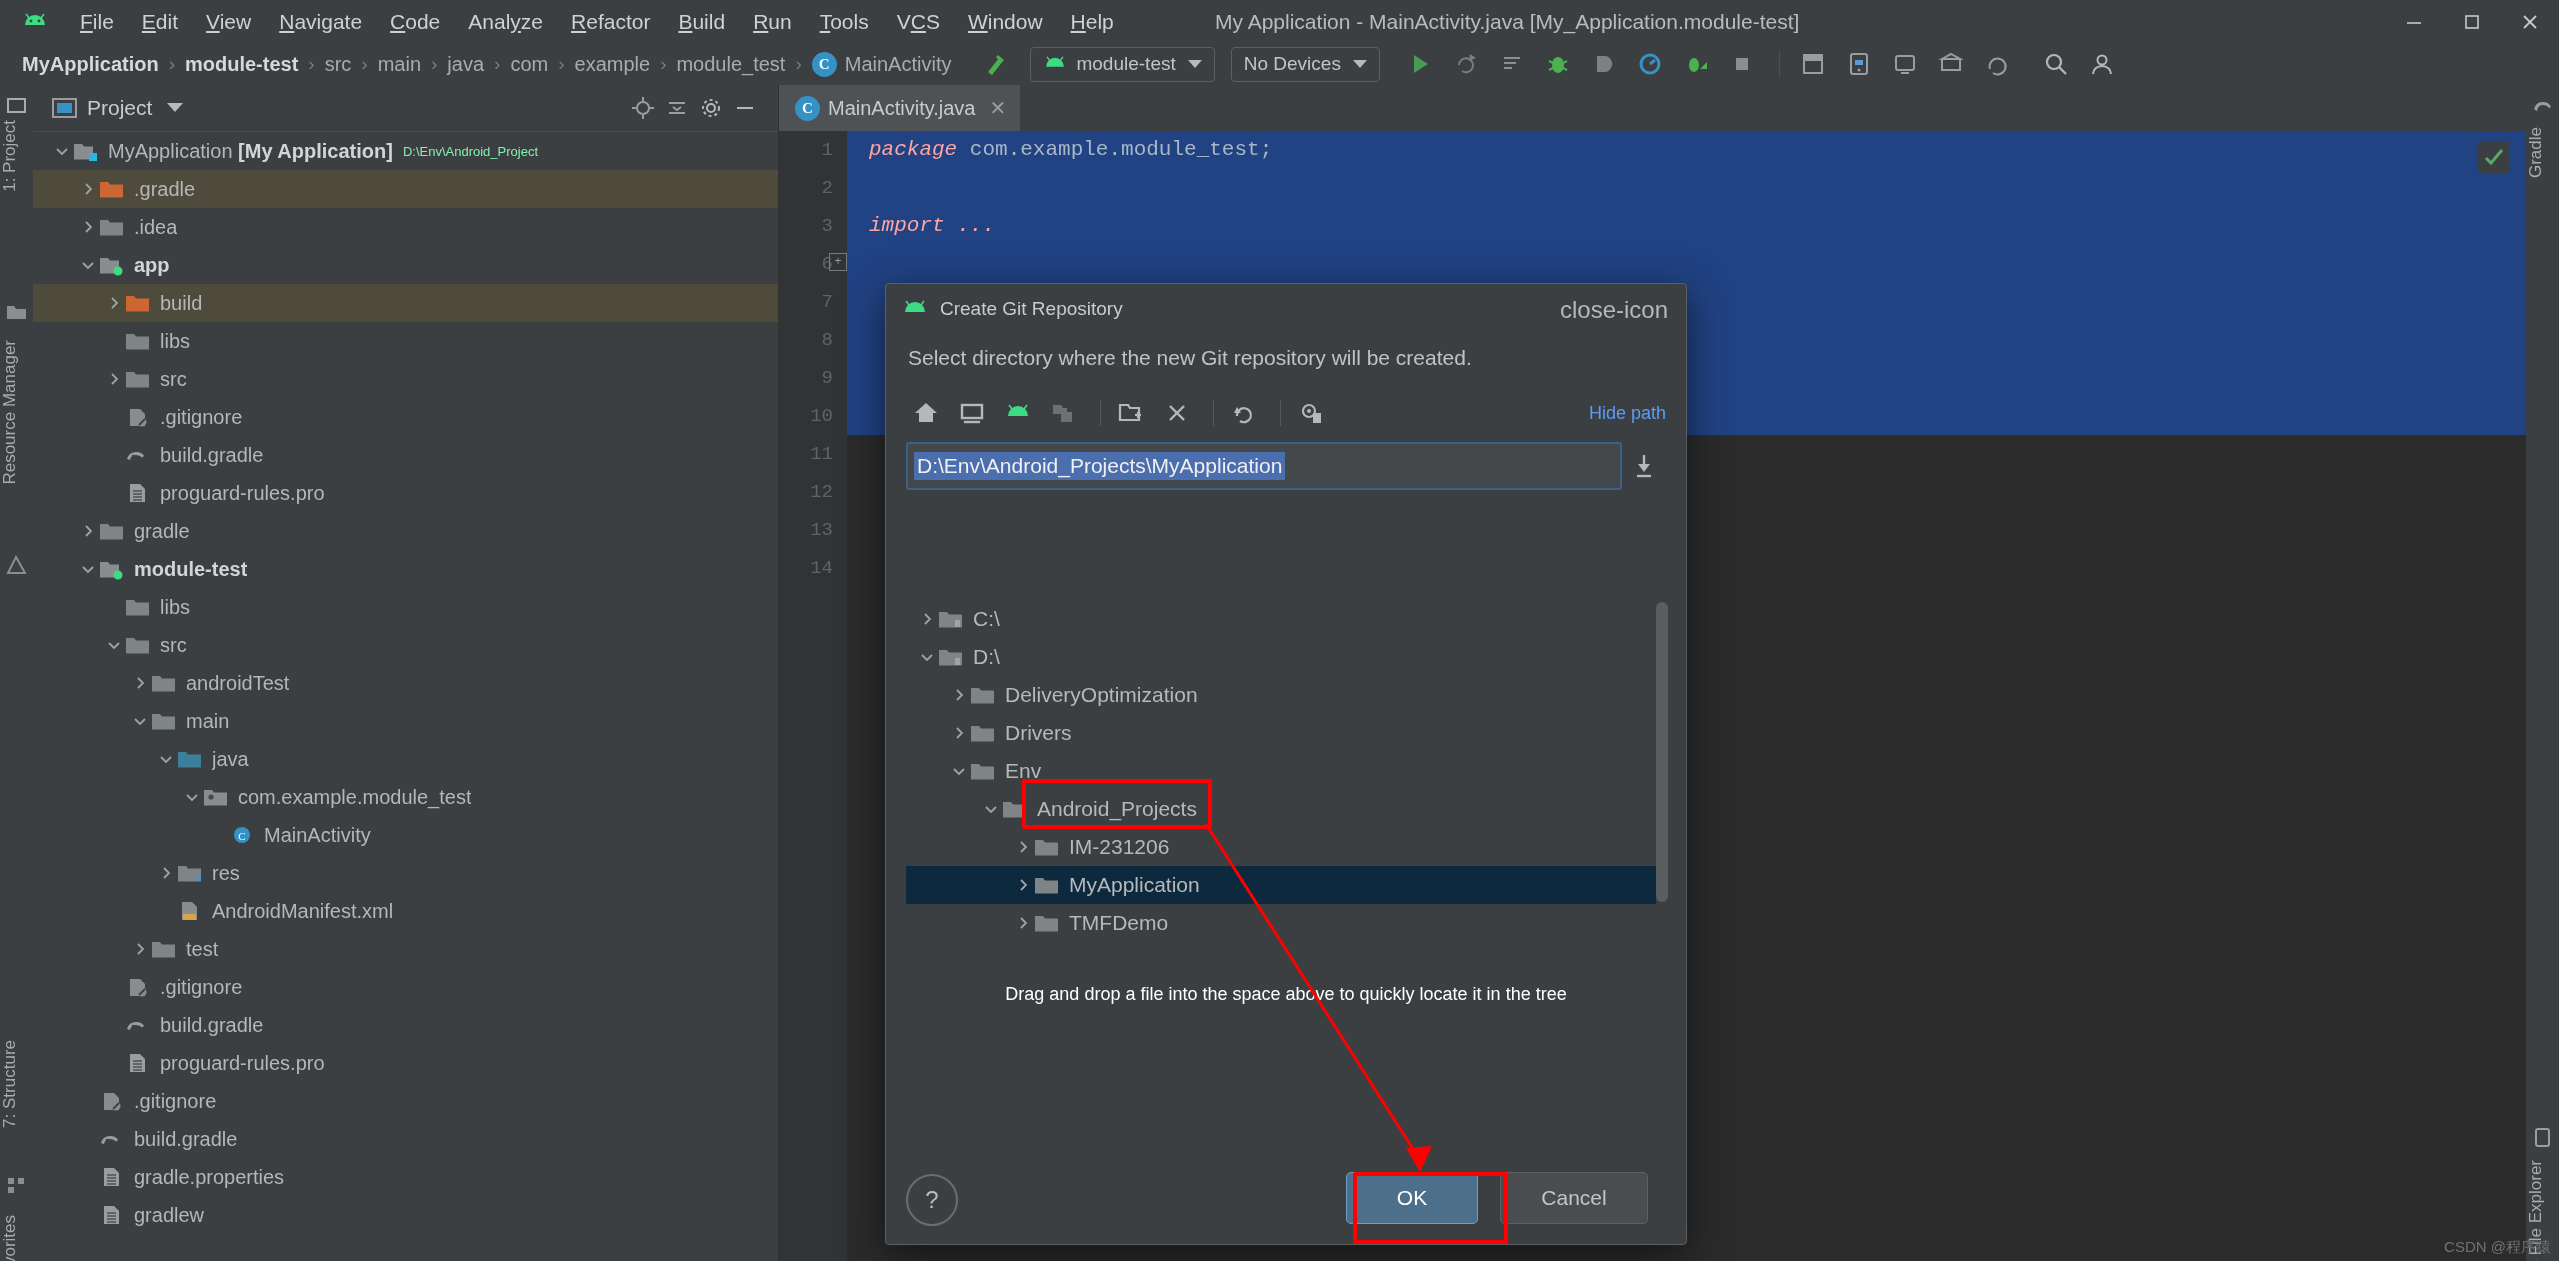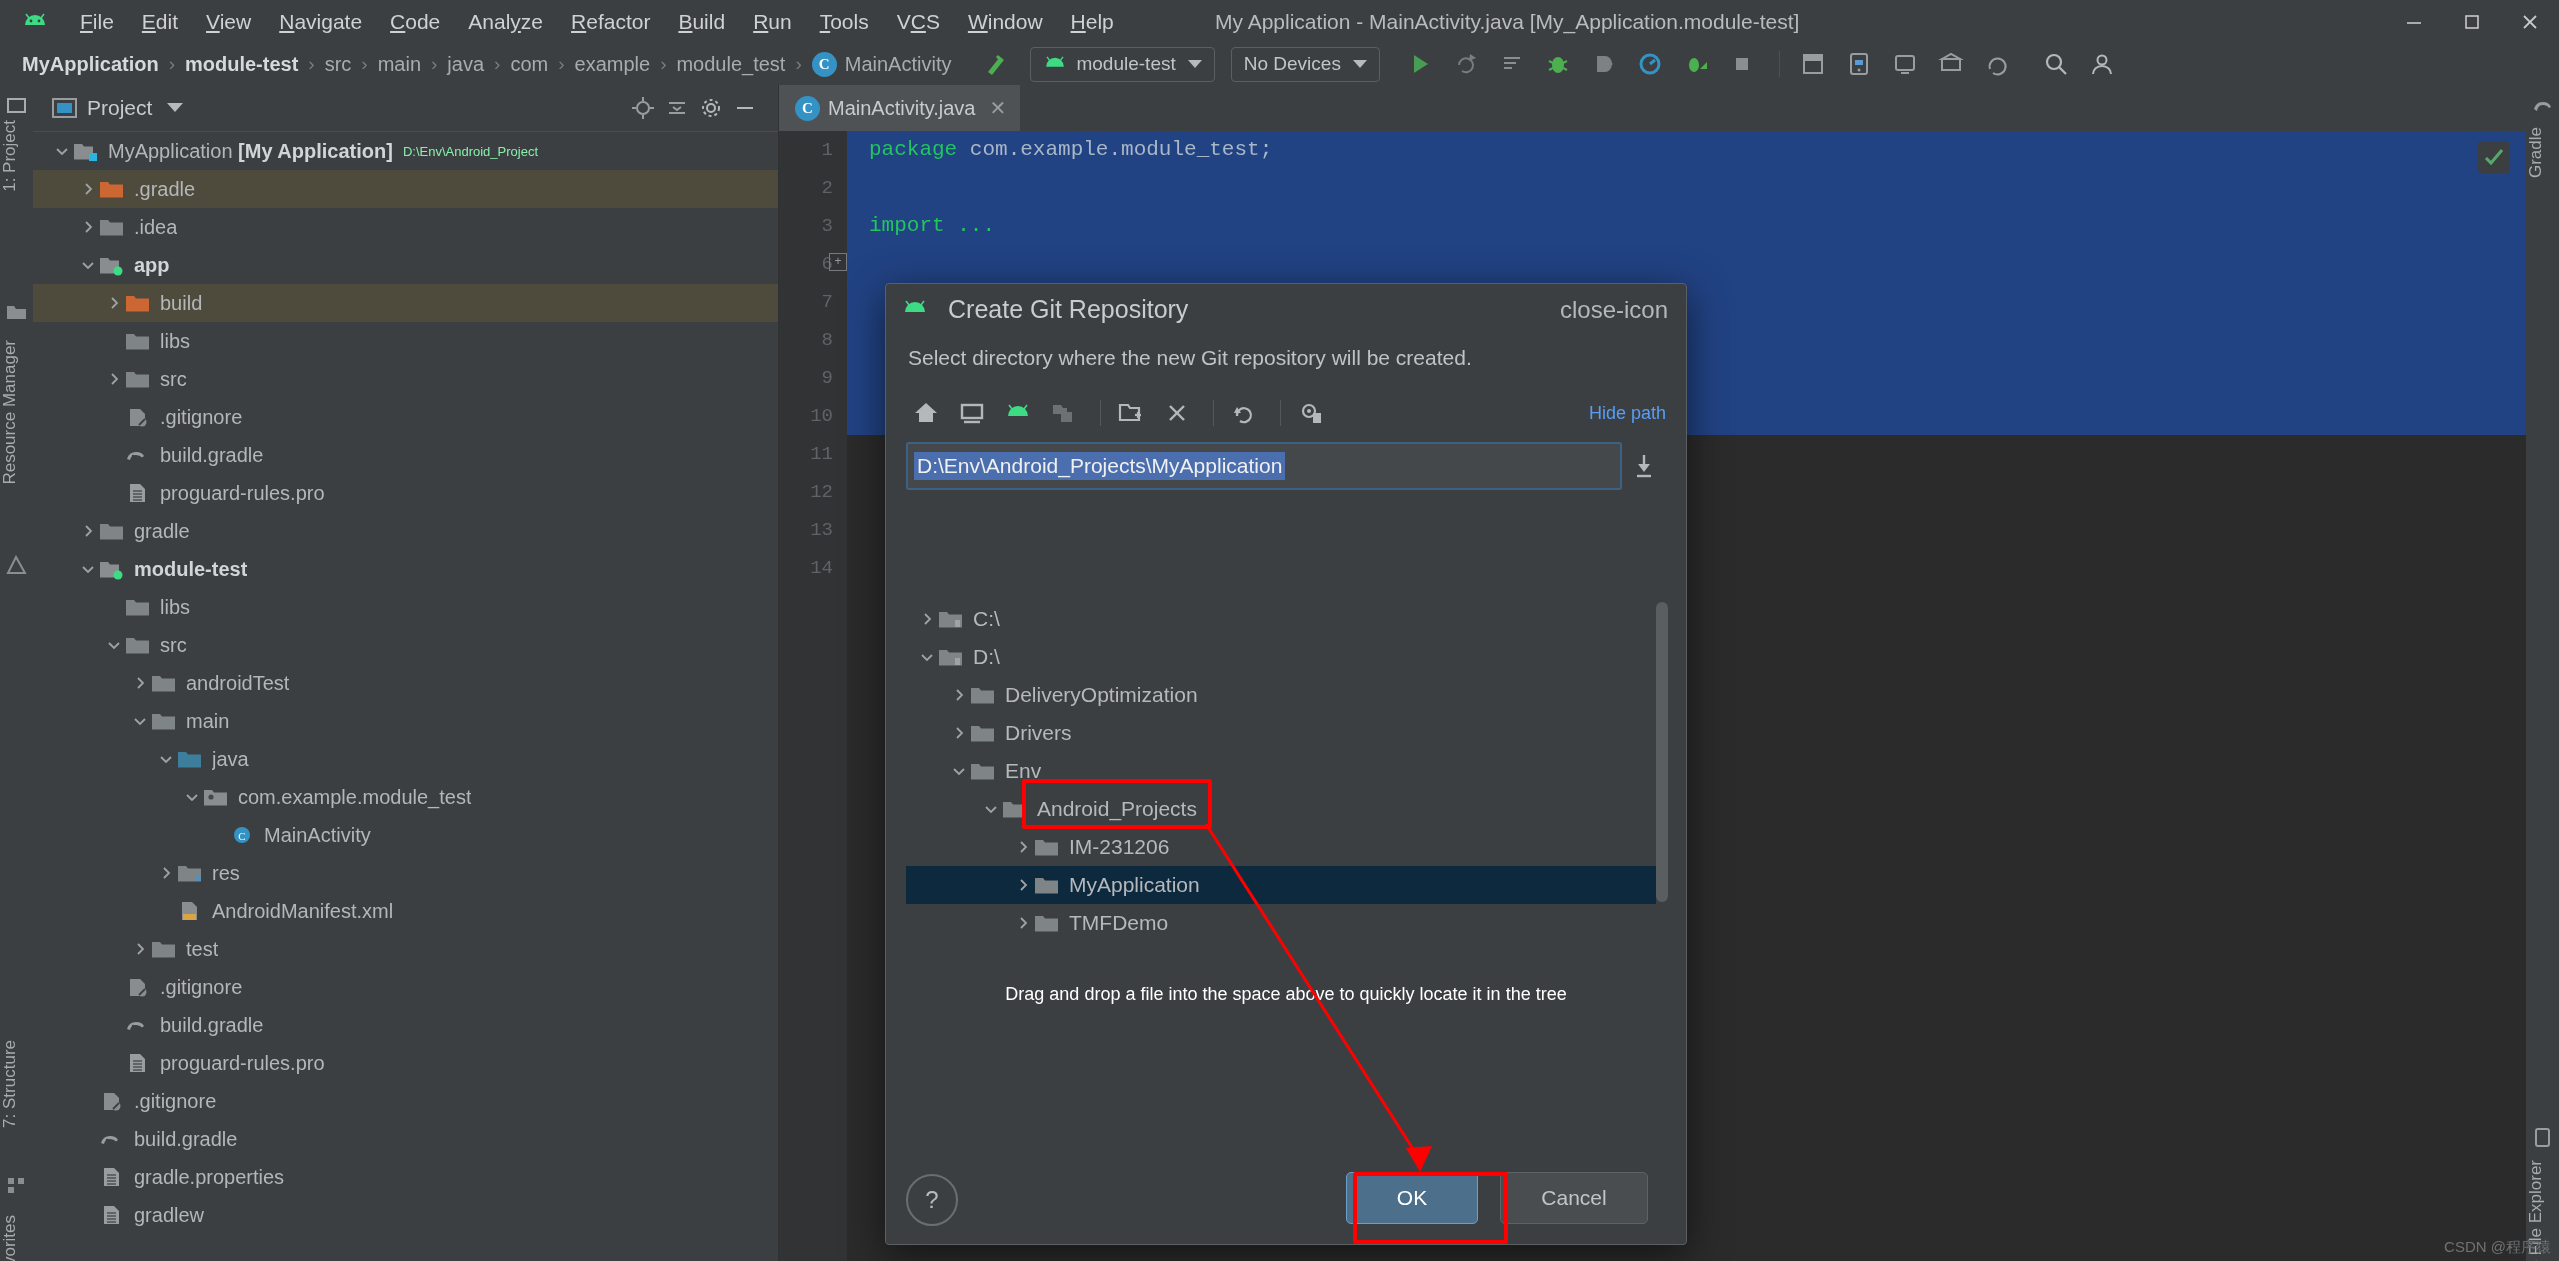--- a/index.html
+++ b/index.html
@@ -69,33 +69,33 @@
   .tab{height:46px;display:flex;align-items:center;padding:0 14px 0 16px;background:#4e5254;
        font-size:20px;color:#c8cbcd;}
   .tab .x{margin-left:14px;color:#9a9d9f;font-size:20px;}
   .gutter{position:absolute;left:0;top:46px;width:68px;height:1130px;background:#313335;}
   .lnum{height:38px;line-height:38px;text-align:right;padding-right:14px;font-size:19px;
         color:#606366;font-family:"Liberation Mono",monospace;}
   .codearea{position:absolute;left:68px;top:46px;right:0;height:1130px;}
   .codeline{height:38px;line-height:38px;font-size:21px;font-family:"Liberation Mono",monospace;
             padding-left:22px;white-space:pre;}
   .selband{position:absolute;left:68px;top:46px;width:1679px;height:304px;background:#214283;}
-  .kw{color:#22c55e;}
+  .kw{color:#fca5a5;font-style:italic;}
   .pl{color:#a9b7c6;}
   .fold{position:absolute;left:50px;width:16px;height:16px;border:1px solid #777a7c;color:#999;
         font-size:12px;line-height:14px;text-align:center;}
   .checkok{position:absolute;right:16px;top:56px;width:32px;height:32px;border-radius:4px;
            background:#3c3f41;display:flex;align-items:center;justify-content:center;}
 
   
   .overlay-dlg{position:absolute;left:885px;top:283px;width:800px;height:960px;
       background:#3c3f41;border:1px solid #5c5f61;border-radius:4px;
       box-shadow:0 10px 40px rgba(0,0,0,.55);}
   .dlg-title{height:50px;display:flex;align-items:center;padding:0 16px;}
-  .dlg-title .t{font-size:25px;color:#c9cccd;margin-left:20px;}
+  .dlg-title .t{font-size:19px;color:#c9cccd;margin-left:12px;}
   .dlg-close{position:absolute;right:18px;top:12px;font-size:24px;color:#b5b8ba;}
   .dlg-sub{font-size:21px;color:#c0c3c5;padding:12px 22px 0 22px;}
   .dlg-tools{display:flex;align-items:center;height:58px;padding:0 20px;margin-top:14px;}
   .dtool{width:40px;height:40px;display:flex;align-items:center;justify-content:center;margin-right:6px;}
   .dsep{width:1px;height:26px;background:#55585a;margin:0 10px;}
   .hidepath{margin-left:auto;font-size:18px;color:#589df6;}
   .pathwrap{display:flex;align-items:center;padding:0 20px;}
   .pathfield{flex:1;height:44px;background:#45484a;border:2px solid #3d6185;border-radius:3px;
              display:flex;align-items:center;padding:0 6px;}
   .pathsel{background:#4b6eaf;color:#f0f0f0;font-size:21px;padding:2px 3px;white-space:nowrap;}

